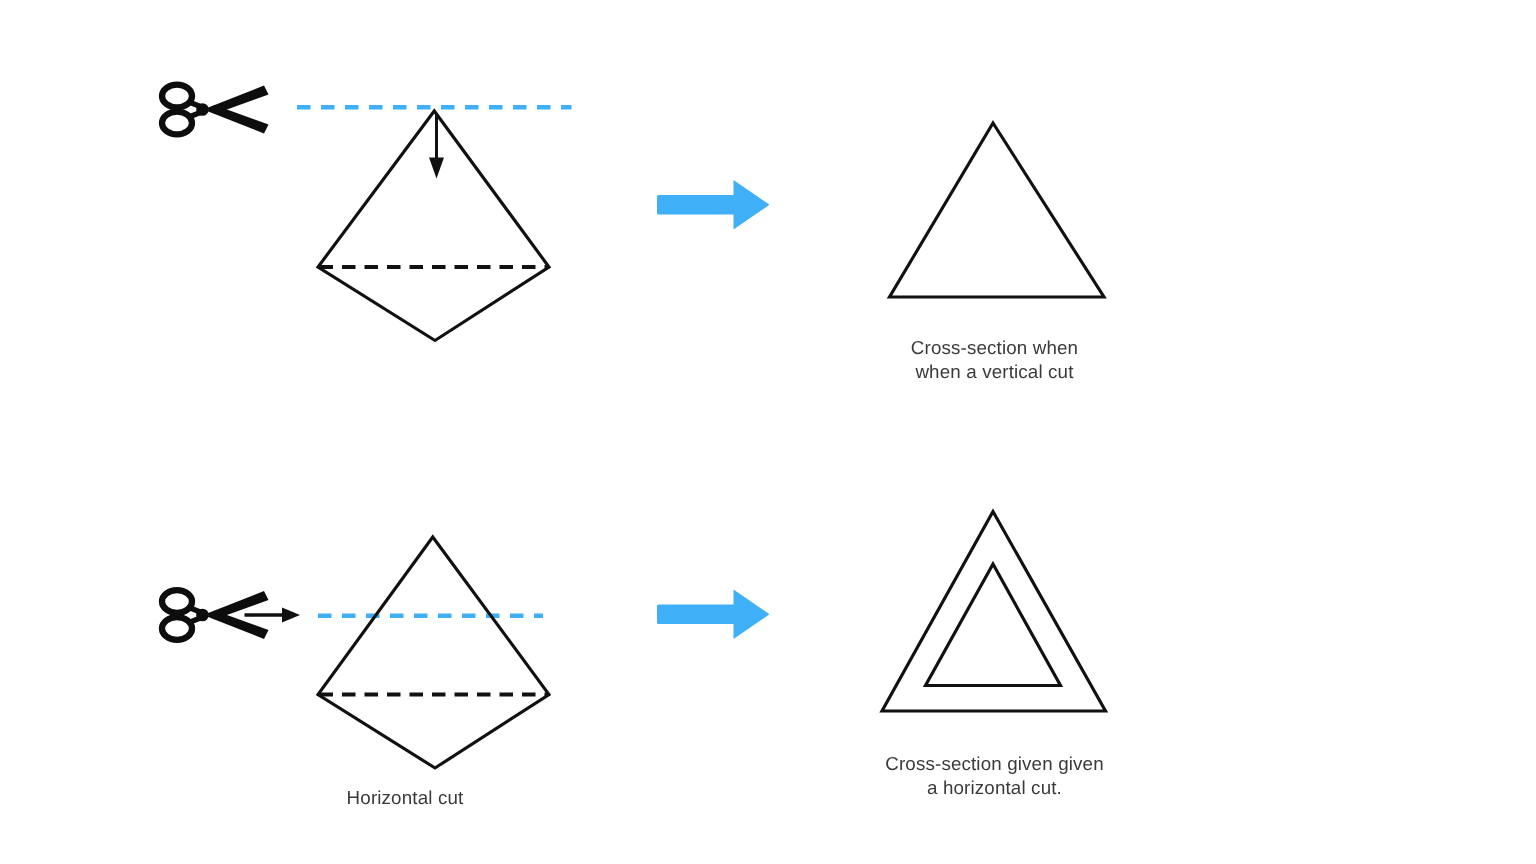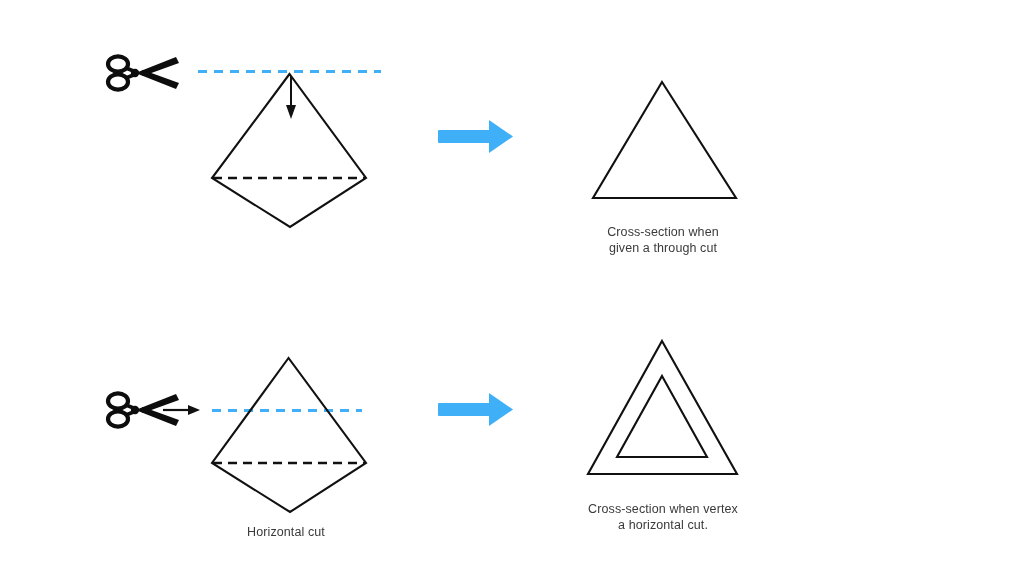--- a/index.html
+++ b/index.html
@@ -41,21 +41,21 @@
     left: 190px;
     top: 238px;
     width: 196px;
   }
   .cap-vertical-result {
     left: 568px;
     top: 224px;
     width: 190px;
   }
   .cap-horizontal-cut {
-    left: 188px;
+    left: 172px;
     top: 524px;
     width: 196px;
   }
   .cap-horizontal-result {
     left: 562px;
     top: 501px;
     width: 202px;
   }
 </style>
 </head>
@@ -124,20 +124,20 @@
       <rect x="438" y="403" width="57" height="13" rx="1"></rect>
       <path d="M489 393 L513 409.5 L489 426 Z"></path>
     </g>
 
     <path d="M662 341 L737 474 L588 474 Z" fill="none" stroke="#111111" stroke-width="2.1" stroke-linejoin="miter"></path>
     <path d="M662 376 L707 457 L617 457 Z" fill="none" stroke="#111111" stroke-width="2.1" stroke-linejoin="miter"></path>
   </svg>
 
 
   <div class="caption cap-vertical-result">Cross-section when
-given a through cut</div>
+when a vertical cut</div>
 
   <div class="caption cap-horizontal-cut">Horizontal cut</div>
 
-  <div class="caption cap-horizontal-result">Cross-section when vertex
+  <div class="caption cap-horizontal-result">Cross-section given given
 a horizontal cut.</div>
 
 </div>
 
 </body></html>

